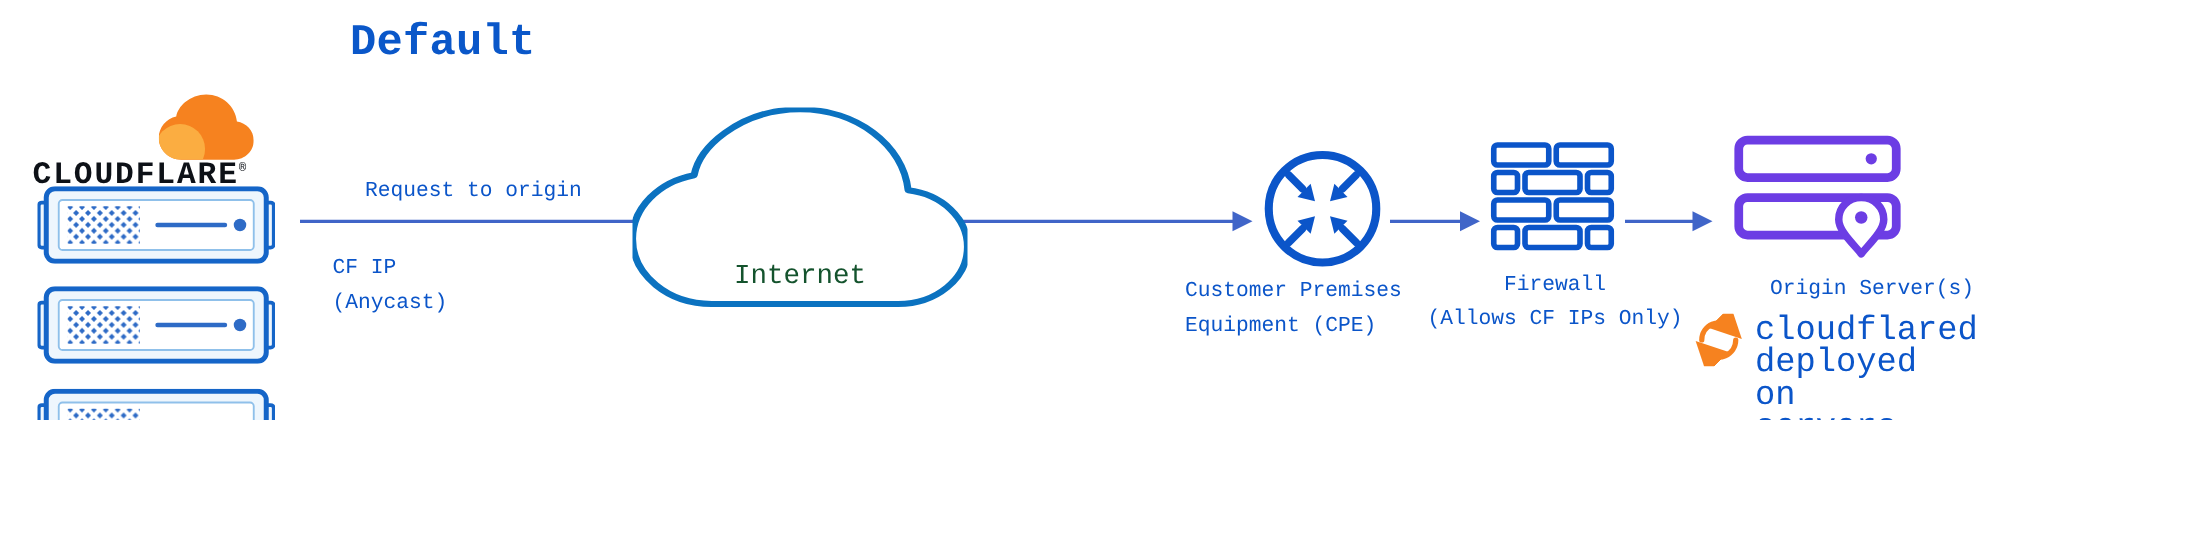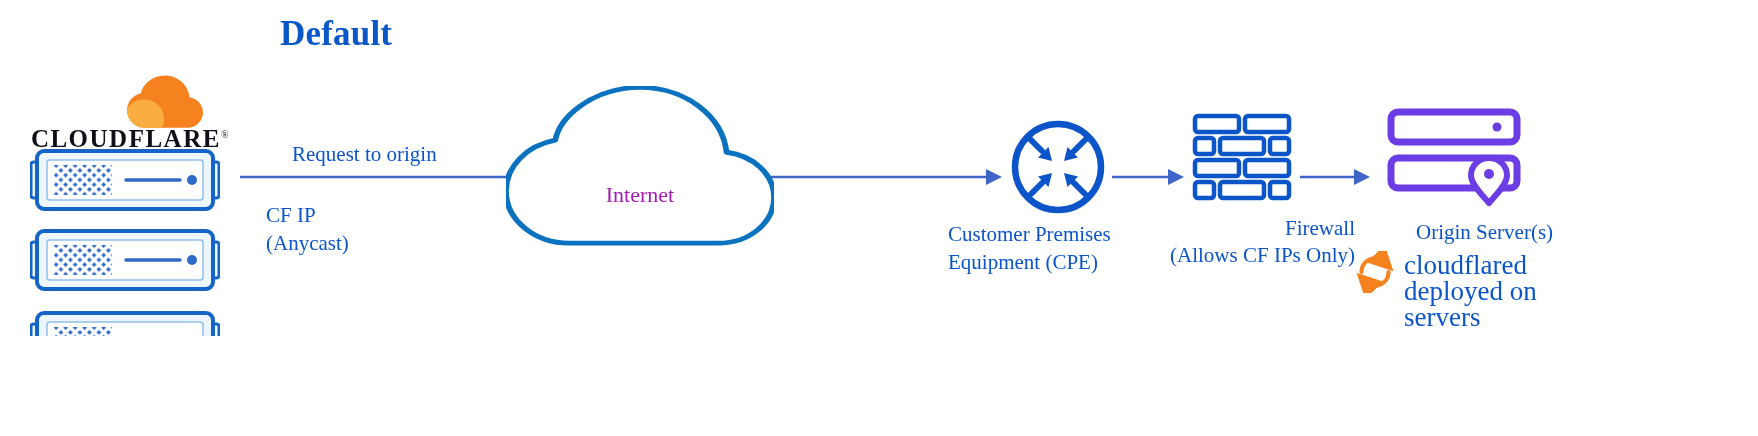--- a/index.html
+++ b/index.html
@@ -1,36 +1,36 @@
 <!DOCTYPE html>
 <html><head>
 <meta charset="utf-8">
 <style>
   html,body{margin:0;padding:0;background:#ffffff;}
   .canvas{
     position:relative;width:1758px;height:336px;background:#ffffff;overflow:hidden;
-    font-family:Liberation Serif, serif;
+    font-family:Liberation Mono, monospace;
   }
   .abs{position:absolute;}
   .z1{z-index:1}.z2{z-index:2}.z3{z-index:3}
   .title{
     left:280px;top:14px;font-size:35px;font-weight:700;color:#0a57c9;letter-spacing:0.2px;
   }
   .wordmark{
-    left:26px;top:125px;width:204px;text-align:right;font-size:25px;font-weight:700;
+    left:26px;top:125px;width:204px;text-align:left;font-size:25px;font-weight:700;
     letter-spacing:1.5px;color:#0d1117;white-space:nowrap;
   }
   .wordmark sup{font-size:10px;font-weight:400;vertical-align:super;}
-  .lbl{color:#0b55c9;font-size:21px;line-height:28px;}
+  .lbl{color:#0b55c9;font-size:17px;line-height:28px;}
   .prewrap{white-space:pre-line;}
   .request-lbl{left:292px;top:140px;}
   .cfip-lbl{left:246px;top:201px;margin-left:20px;}
-  .internet-lbl{left:506px;top:182px;width:268px;text-align:center;font-size:22px;color:#a21caf;}
+  .internet-lbl{left:506px;top:208px;width:268px;text-align:center;font-size:22px;color:#14532d;}
   .cpe-lbl{left:948px;top:220px;}
-  .fw-lbl{left:1133px;top:215px;width:222px;text-align:right;line-height:27px;}
+  .fw-lbl{left:1133px;top:215px;width:222px;text-align:center;line-height:27px;}
   .origin-lbl{left:1416px;top:218px;white-space:nowrap;}
   .cloudflared-lbl{left:1404px;top:252px;width:175px;font-size:27px;line-height:26px;}
   svg{display:block;}
 </style>
 </head>
 <body>
 
 <div class="canvas">
 
   <svg width="0" height="0" class="abs" aria-hidden="true">

